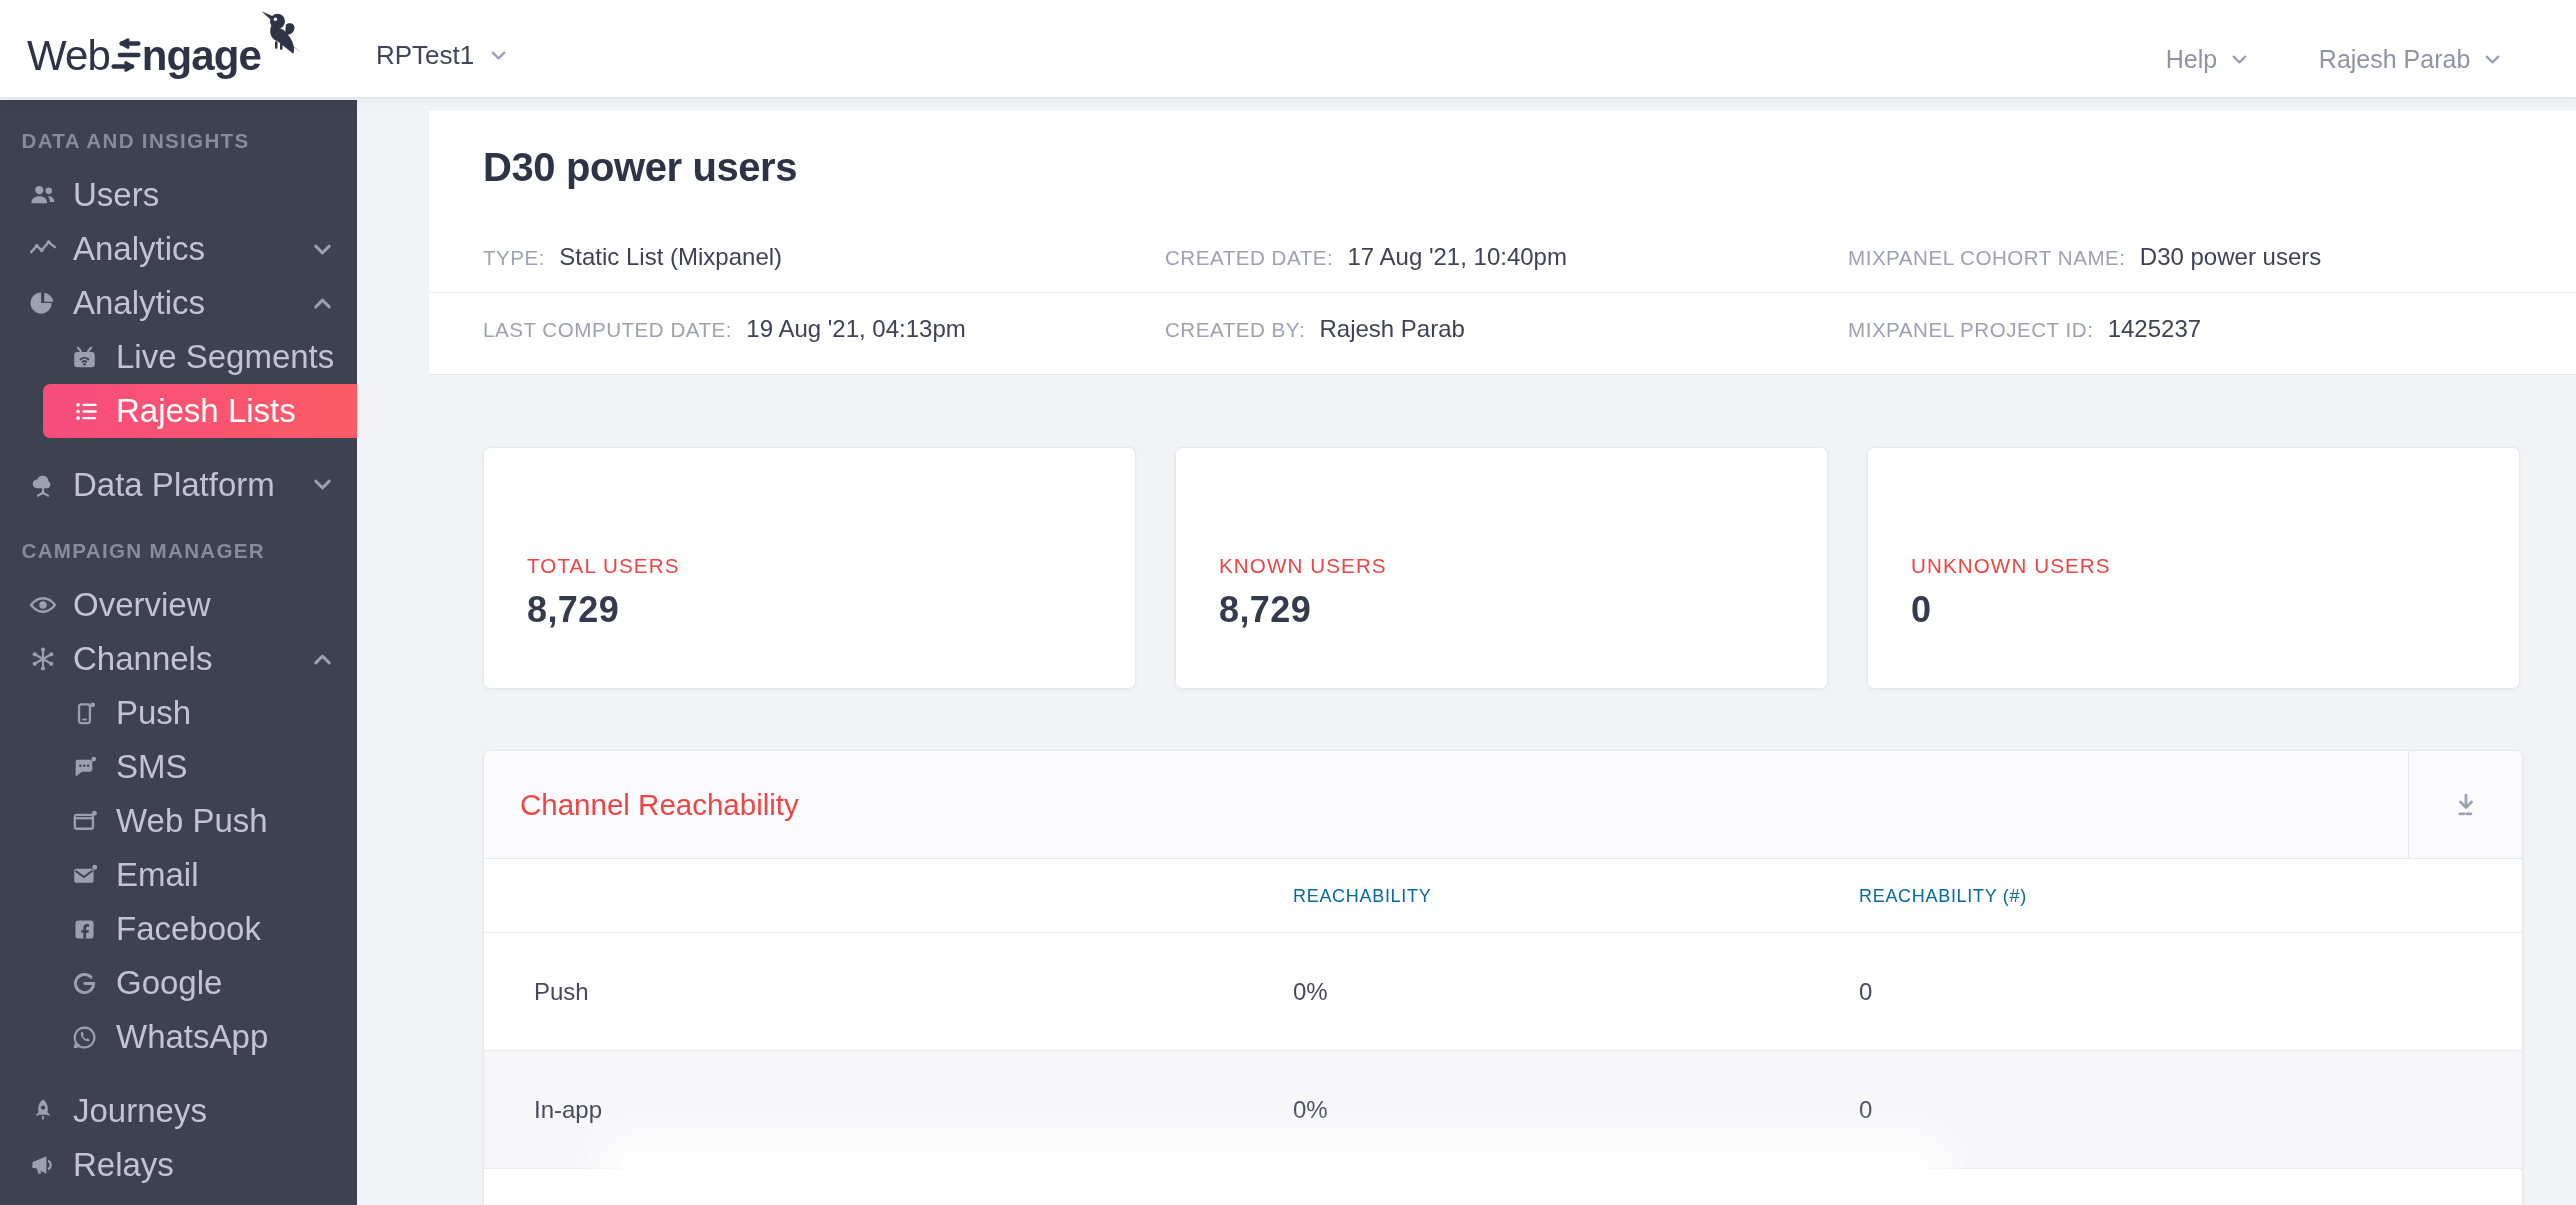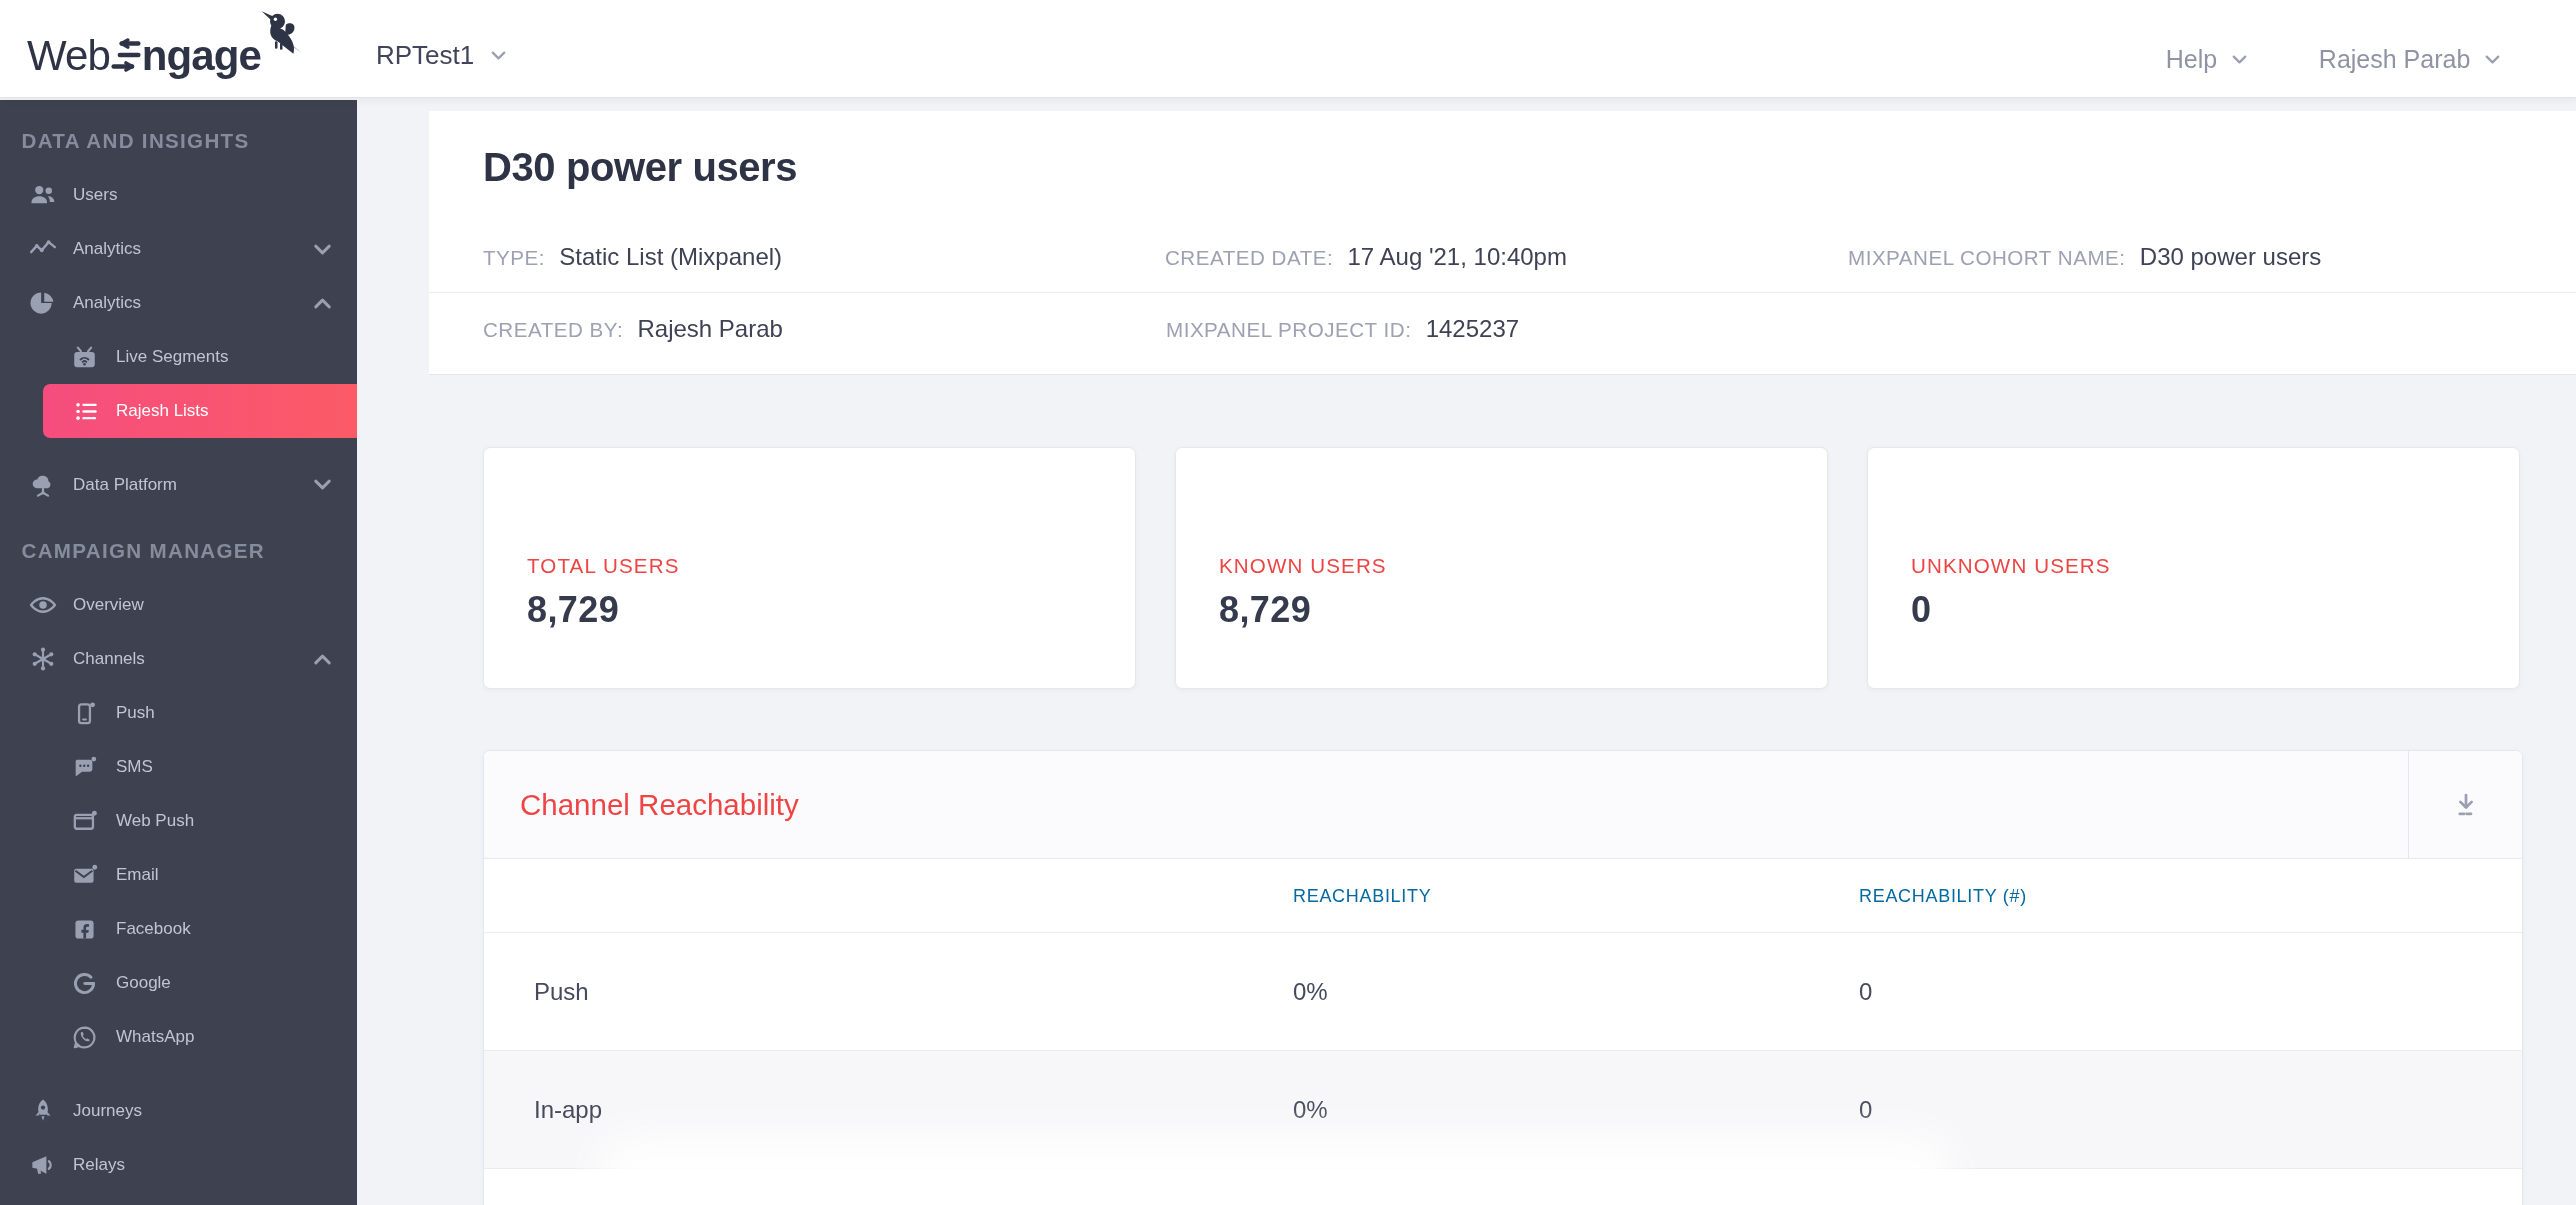--- a/index.html
+++ b/index.html
@@ -20,21 +20,21 @@
   .topbar-right { position:absolute; right:72px; top:4px; height:111px; display:flex; align-items:center; gap:68px; }
   .tb-item { display:flex; align-items:center; gap:10.7px; font-size:25px; color:#8f93a3; cursor:pointer; }
   .chev { width:23px; height:23px; stroke:#9aa0b2; fill:none; stroke-width:2.4; stroke-linecap:round; stroke-linejoin:round; }
 
   
   .sidebar { position:absolute; left:0; top:100px; width:357px; bottom:0; background:#3e414f; z-index:5; overflow:hidden; }
   .sec-hdr { margin-top:23px; height:36px; line-height:36px; padding-left:21.5px; font-size:20.6px; font-weight:700;
              letter-spacing:1.3px; color:#868b9d; }
   .sec-hdr.second { margin-top:21.5px; }
   .sec-gap { height:9px; }
-  .nav-item { position:relative; height:54px; display:flex; align-items:center; color:#c2c5d1; font-size:17px; cursor:pointer;text-align:center; }
+  .nav-item { position:relative; height:54px; display:flex; align-items:center; color:#c2c5d1; font-size:33px; cursor:pointer;text-align:center; }
   .nav-item .nicon { position:absolute; left:25px; width:36px; height:36px; display:flex; align-items:center; justify-content:center; color:#9aa0b2; }
   .nav-item .nlabel { padding-left:73px; }
   .nav-item .nchev { position:absolute; right:21.5px; width:27px; height:27px; stroke:#9aa0b2; fill:none; stroke-width:2.6; stroke-linecap:round; stroke-linejoin:round; }
   .nav-item .nchev.up { transform:rotate(180deg); }
   .sub-item .nicon { left:68px; width:32px; height:32px; }
   .sub-item .nlabel { padding-left:116px; }
   .nav-item.active { margin-left:43px; border-radius:7.2px 0 0 7.2px;
                      background:linear-gradient(90deg,#f64d7e 0%,#fb5b66 100%); color:#fff; }
   .nav-item.active .nicon { left:25px; color:#fff; }
   .nav-item.active .nlabel { padding-left:73px; }
@@ -385,20 +385,24 @@
         <span class="meta-label">CREATED DATE:</span>
         <span class="meta-value">17 Aug '21, 10:40pm</span>
       </div>
       <div class="meta-col c3">
         <span class="meta-label">MIXPANEL COHORT NAME:</span>
         <span class="meta-value">D30 power users</span>
       </div>
     </div>
 
     <div class="meta-row">
+      <div class="meta-col c1">
+        <span class="meta-label">LAST COMPUTED DATE:</span>
+        <span class="meta-value">19 Aug '21, 04:13pm</span>
+      </div>
       <div class="meta-col c2">
         <span class="meta-label">CREATED BY:</span>
         <span class="meta-value">Rajesh Parab</span>
       </div>
       <div class="meta-col c3">
         <span class="meta-label">MIXPANEL PROJECT ID:</span>
         <span class="meta-value">1425237</span>
       </div>
     </div>
     <div class="head-pad"></div>

